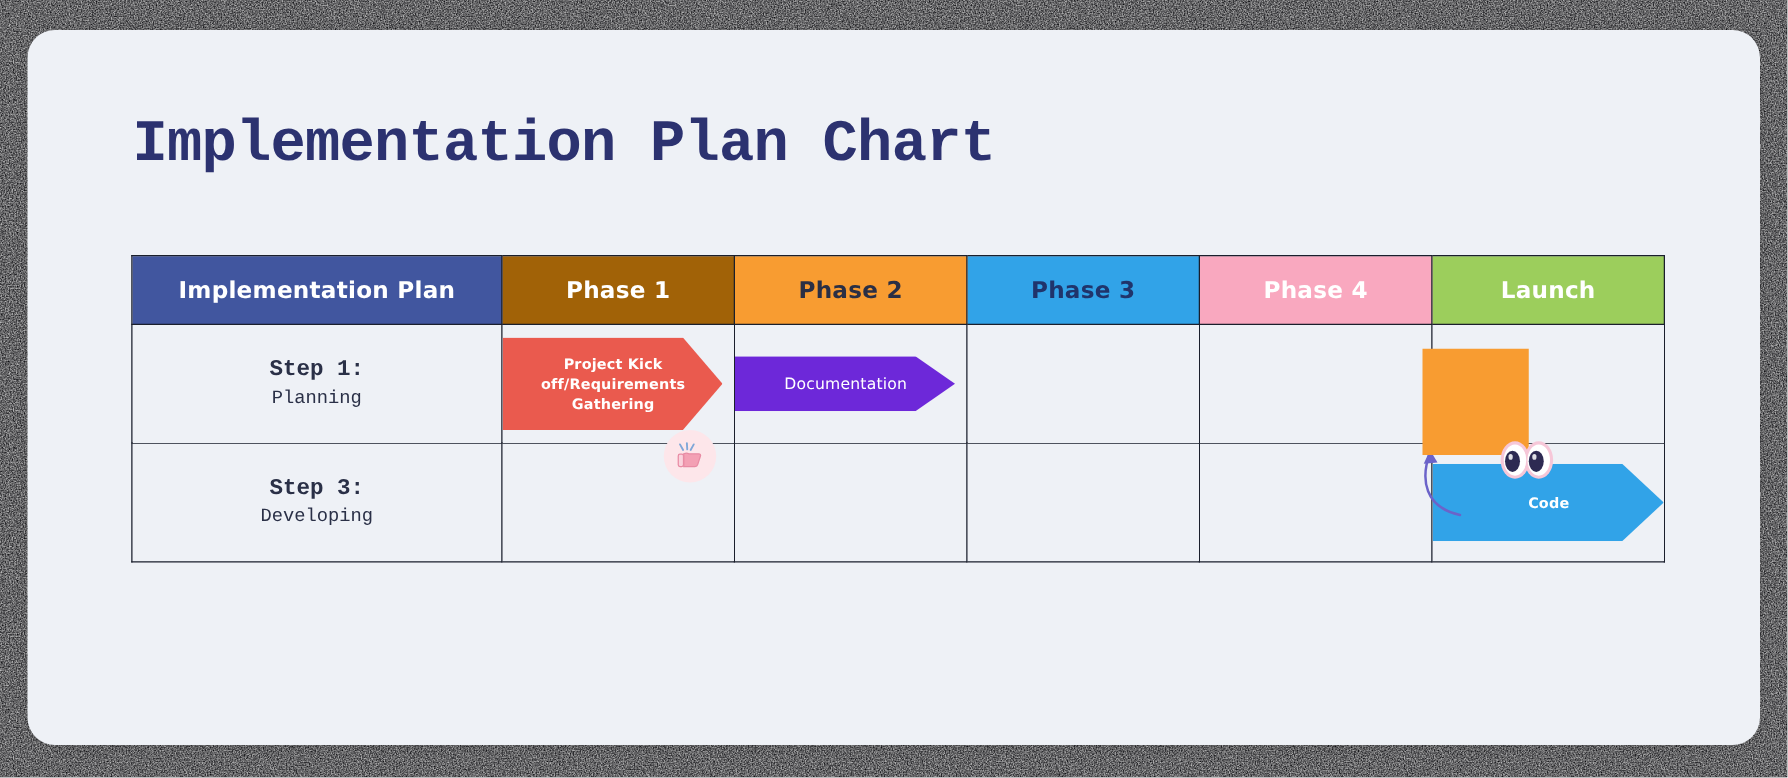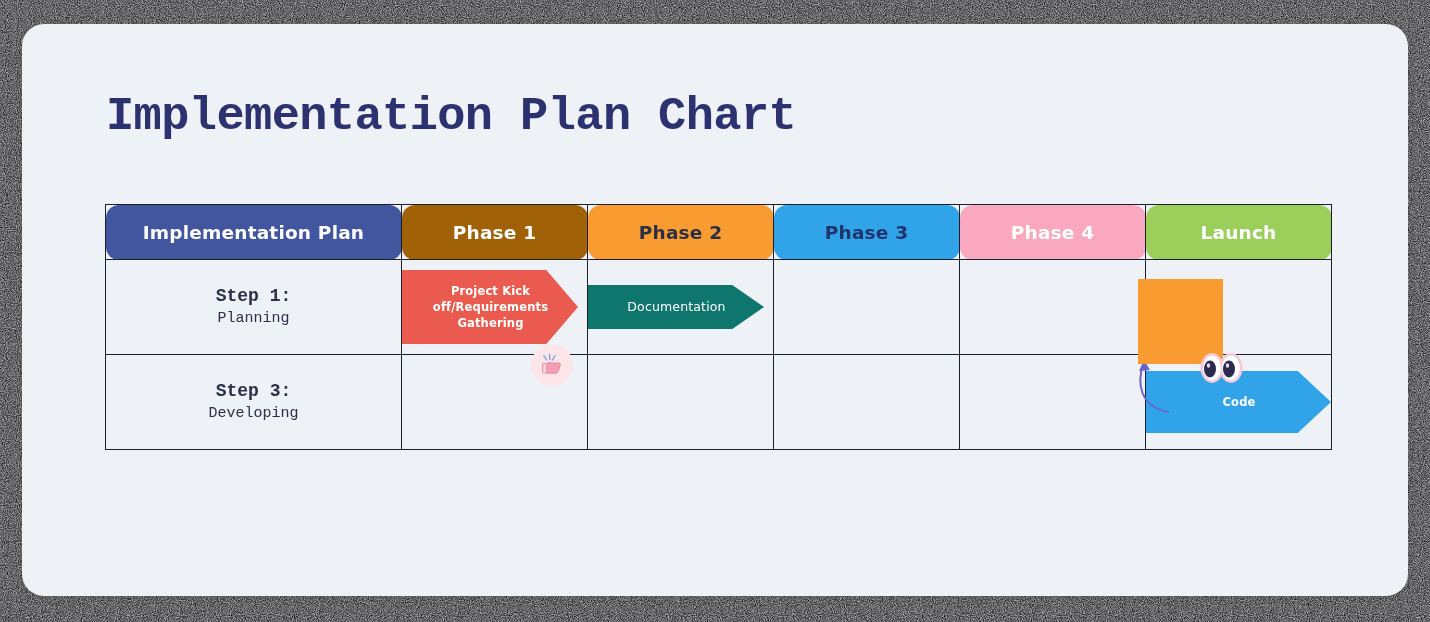--- a/index.html
+++ b/index.html
@@ -70,21 +70,20 @@
     padding: 0;
     margin: 0;
   }
   .hdr {
     height: 54px;
     text-align: center;
     vertical-align: middle;
     font-size: 18.5px;
     font-weight: 700;
     letter-spacing: 0.2px;
-    border-radius: 13px;
   }
   .body-cell {
     height: 94px;
     background: #eef1f6;
     position: relative;
     vertical-align: middle;
     overflow: visible;
   }
   .step-cell {
     text-align: center;
@@ -229,21 +228,21 @@
           <td class="body-cell">
             <div class="arrow-wrap" style="left:0px;width:176px;height:74px;">
               <div class="arrow-shape" style="background:#ea5a4e;">
                 <span class="arrow-label">Project Kick off/Requirements Gathering</span>
               </div>
             </div>
           </td>
 
           <td class="body-cell">
             <div class="arrow-wrap" style="left:0px;width:176px;height:44px;">
-              <div class="arrow-shape" style="background:#0f766e;">
+              <div class="arrow-shape" style="background:#6d28d9;">
                 <span class="arrow-label soft">Documentation</span>
               </div>
             </div>
           </td>
 
           <td class="body-cell"></td>
           <td class="body-cell"></td>
           <td class="body-cell"></td>
         </tr>
 

